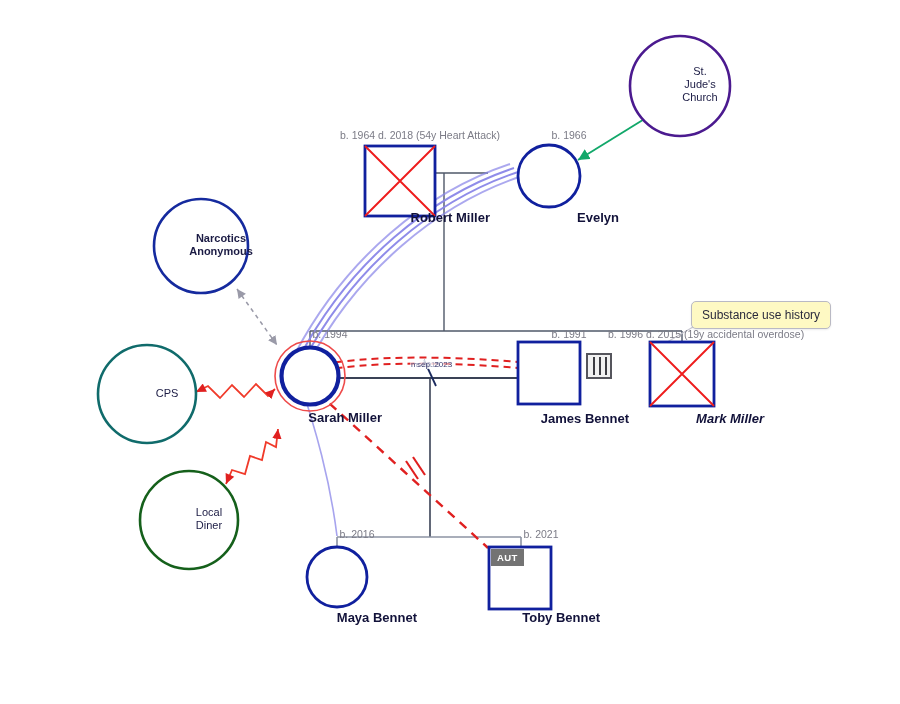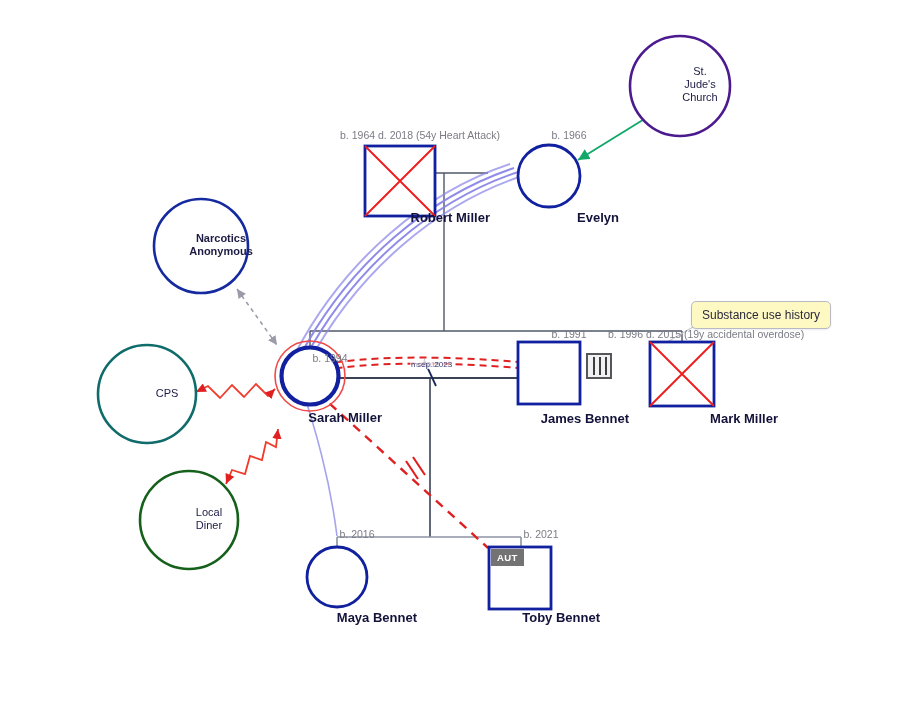--- a/index.html
+++ b/index.html
@@ -209,31 +209,31 @@
   <div>CPS</div>
 </div>
 
 <div class="lbl org-text" style="left:139px;top:506px;width:100px;">
   <div>Local</div>
   <div>Diner</div>
 </div>
 
 <div class="lbl node-meta" style="left:280px;top:129px;width:240px;">b. 1964 d. 2018 (54y Heart Attack)</div>
 <div class="lbl node-meta" style="left:504px;top:129px;width:90px;">b. 1966</div>
-<div class="lbl node-meta" style="left:275px;top:328px;width:70px;margin-top:24px;">b. 1994</div>
+<div class="lbl node-meta" style="left:275px;top:328px;width:70px;">b. 1994</div>
 <div class="lbl node-meta" style="left:504px;top:328px;width:90px;">b. 1991</div>
 <div class="lbl node-meta" style="left:588px;top:328px;width:190px;text-align:left;">b. 1996 d. 2015 (19y accidental overdose)</div>
 <div class="lbl node-meta" style="left:302px;top:528px;width:70px;">b. 2016</div>
 <div class="lbl node-meta" style="left:486px;top:528px;width:70px;">b. 2021</div>
 
 <div class="lbl node-name" style="left:330px;top:210px;width:140px;">Robert Miller</div>
 <div class="lbl node-name" style="left:499px;top:210px;width:100px;">Evelyn</div>
 <div class="lbl node-name" style="left:258px;top:410px;width:104px;">Sarah Miller</div>
 <div class="lbl node-name" style="left:489px;top:411px;width:120px;">James Bennet</div>
-<div class="lbl node-name" style="left:638px;top:411px;width:120px;">Mark Miller</div>
+<div class="lbl node-name" style="left:624px;top:411px;width:120px;font-style:italic;">Mark Miller</div>
 <div class="lbl node-name" style="left:277px;top:610px;width:120px;">Maya Bennet</div>
 <div class="lbl node-name" style="left:460px;top:610px;width:120px;">Toby Bennet</div>
 
 <div class="lbl rel-lbl" style="left:410px;top:360px;">m. 2015</div>
 <div class="lbl rel-lbl" style="left:416px;top:360px;">sep. 2023</div>
 
 <div class="badge" style="left:491px;top:549px;">AUT</div>
 
 <div class="jail" style="left:586px;top:353px;width:26px;height:26px;">
   <i style="left:5px;"></i>

